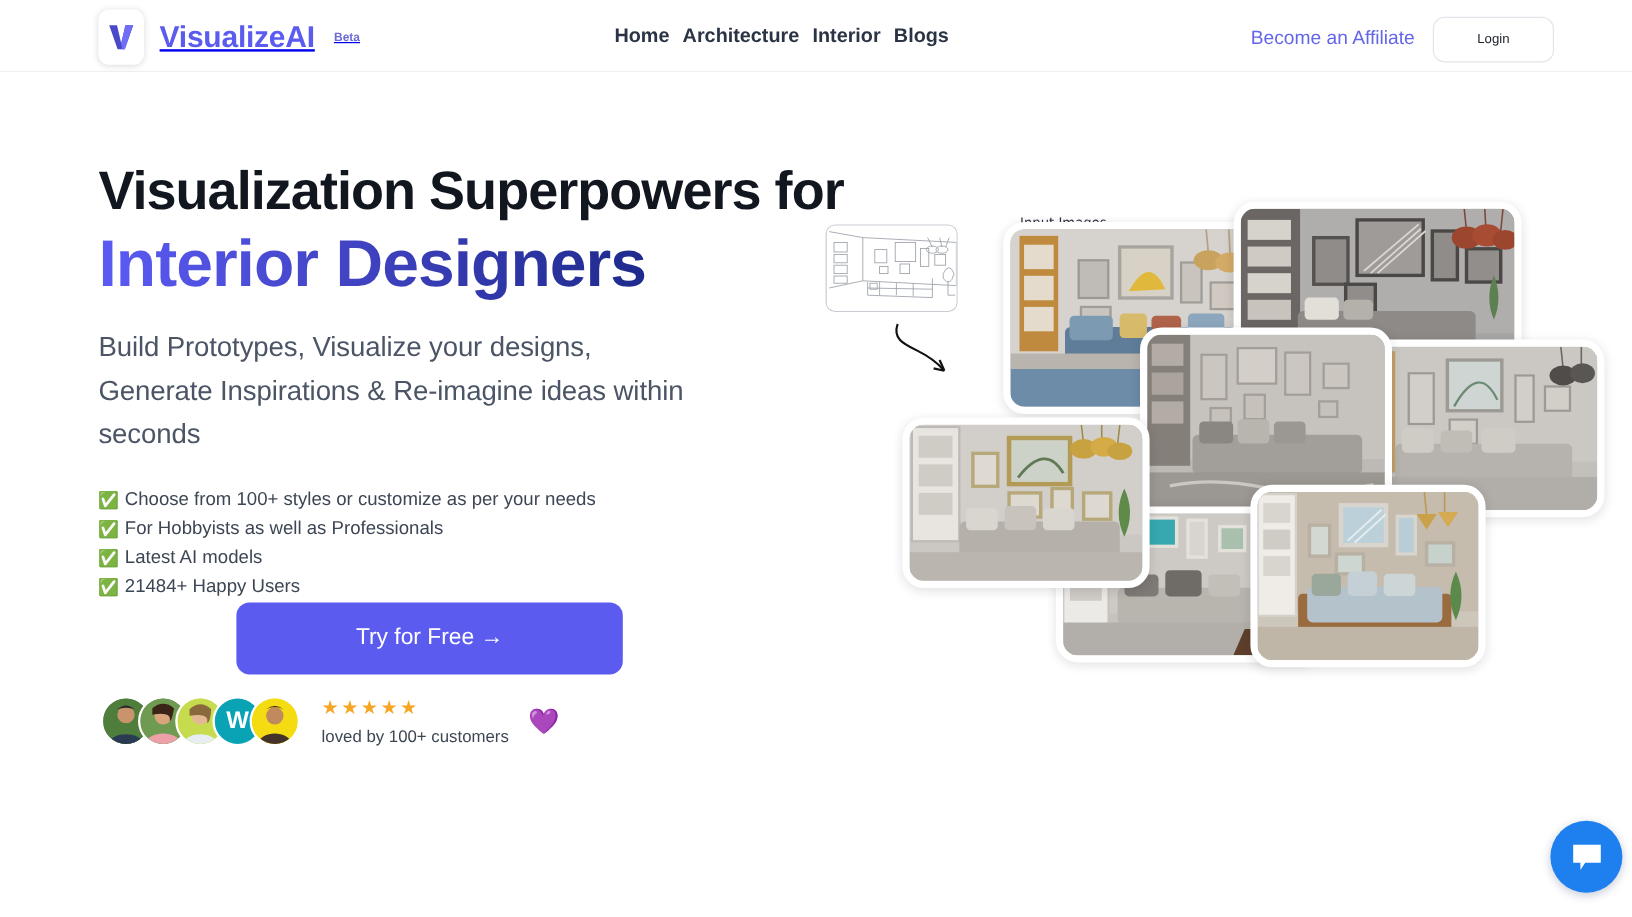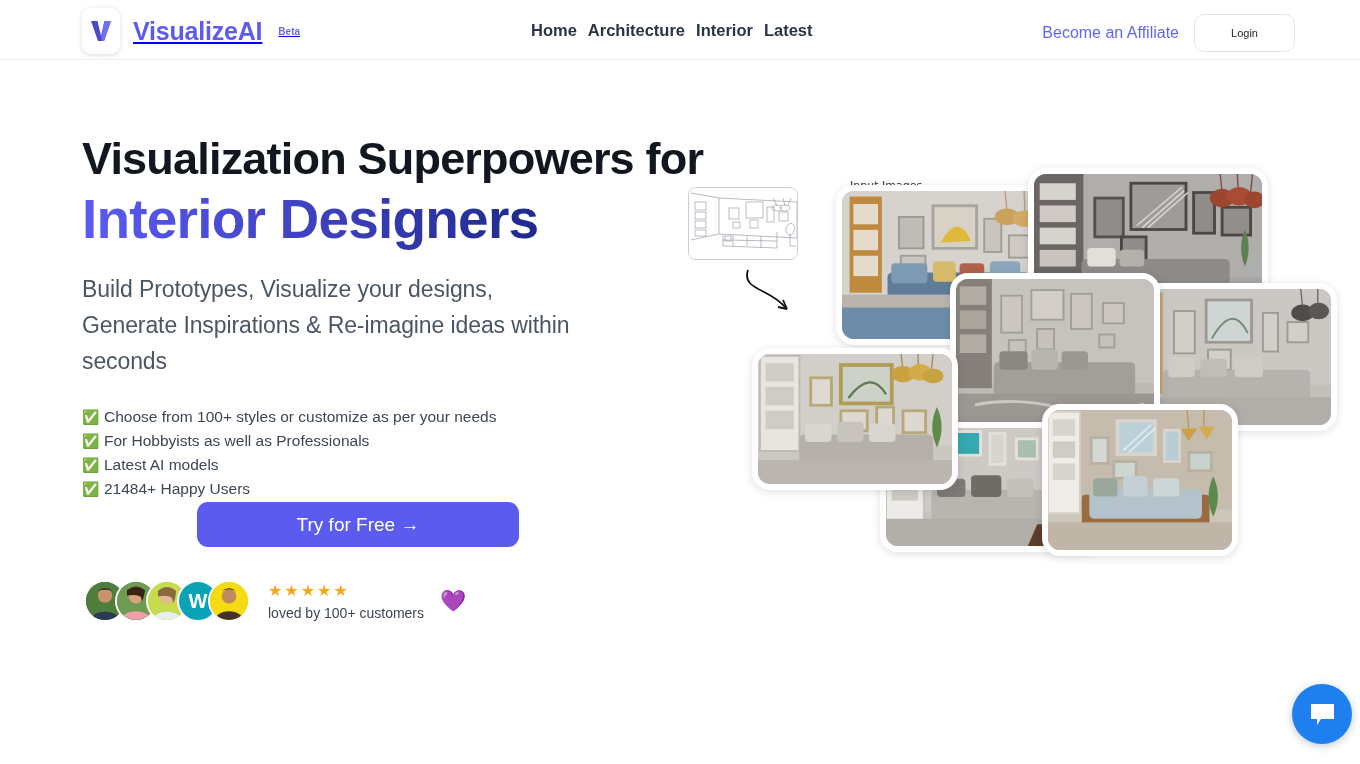--- a/index.html
+++ b/index.html
@@ -36,21 +36,21 @@
     letter-spacing: -.2px;
   }
   .brand-beta {
     font-size: 10px; font-weight: 700; color: #6b6bd8;
     vertical-align: super; margin-left: 3px;
   }
 
   .nav {
     position: absolute; left: 512px; top: 21px;
     display: flex; align-items: center; gap: 11px;
-    font-size: 16.5px; font-weight: 700; color: #2b3445; margin-left: 19px;
+    font-size: 16.5px; font-weight: 700; color: #2b3445;
   }
   .nav a { color: #2b3445; text-decoration: none; white-space: nowrap; }
 
   .header-right {
     position: absolute; right: 65px; top: 14px;
     display: flex; align-items: center; gap: 15px;
   }
   .affiliate {
     font-size: 16px; color: #6366e8; text-decoration: none; white-space: nowrap;
   }
@@ -87,21 +87,21 @@
     display: flex; align-items: center; gap: 7px;
     font-size: 15.5px; line-height: 24px; color: #3d4654;
     margin-bottom: 0px; height: 24px;
   }
   .check {
     color: #2fb344; font-size: 14px; line-height: 1;
     display: inline-block; width: 15px;
   }
   .cta {
     position: absolute; left: 115px; top: 374px;
-    width: 322px; height: 45px;
+    width: 322px; height: 60px;
     background: #5b5bf0; color: #fff;
     border: none; border-radius: 11px;
     font-size: 19px; font-family: inherit;
     display: flex; align-items: center; justify-content: center;
     cursor: pointer;
   }
   .social {
     position: absolute; left: 2px; top: 452px;
     display: flex; align-items: center;
   }
@@ -166,21 +166,21 @@
       </svg>
     </span>
     <span class="brand-name">VisualizeAI</span>
       <span class="brand-beta">Beta</span>
   </a>
 
   <nav class="nav">
     <a href="#">Home</a>
     <a href="#">Architecture</a>
     <a href="#">Interior</a>
-    <a href="#">Latest</a>
+    <a href="#">Blogs</a>
   </nav>
 
   <div class="header-right">
     <a class="affiliate" href="#">Become an Affiliate</a>
     <button class="login-btn">Login</button>
   </div>
 </div>
 
 <div class="hero-left">
   <h1 class="headline">Visualization Superpowers for</h1>

